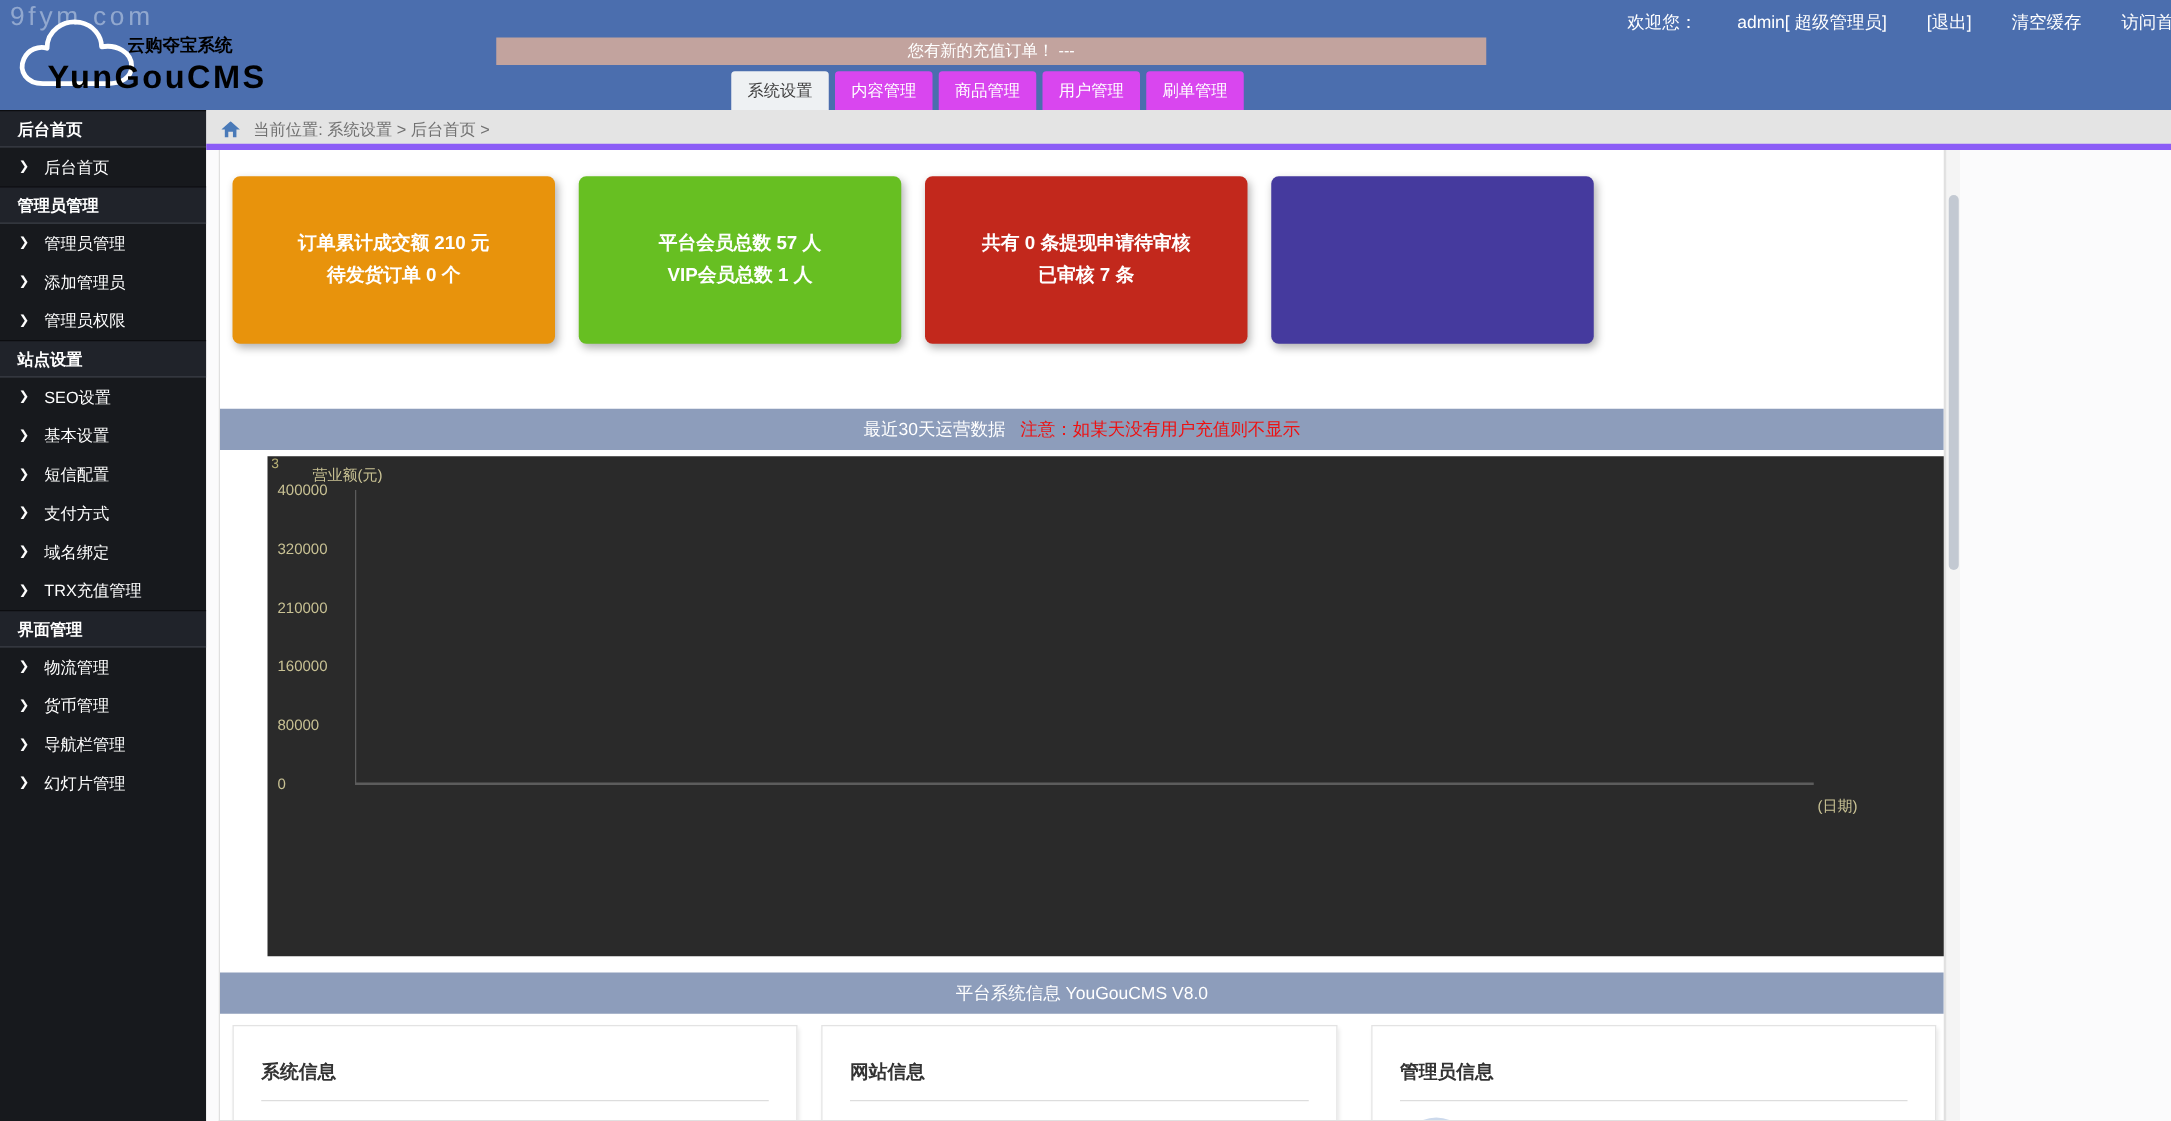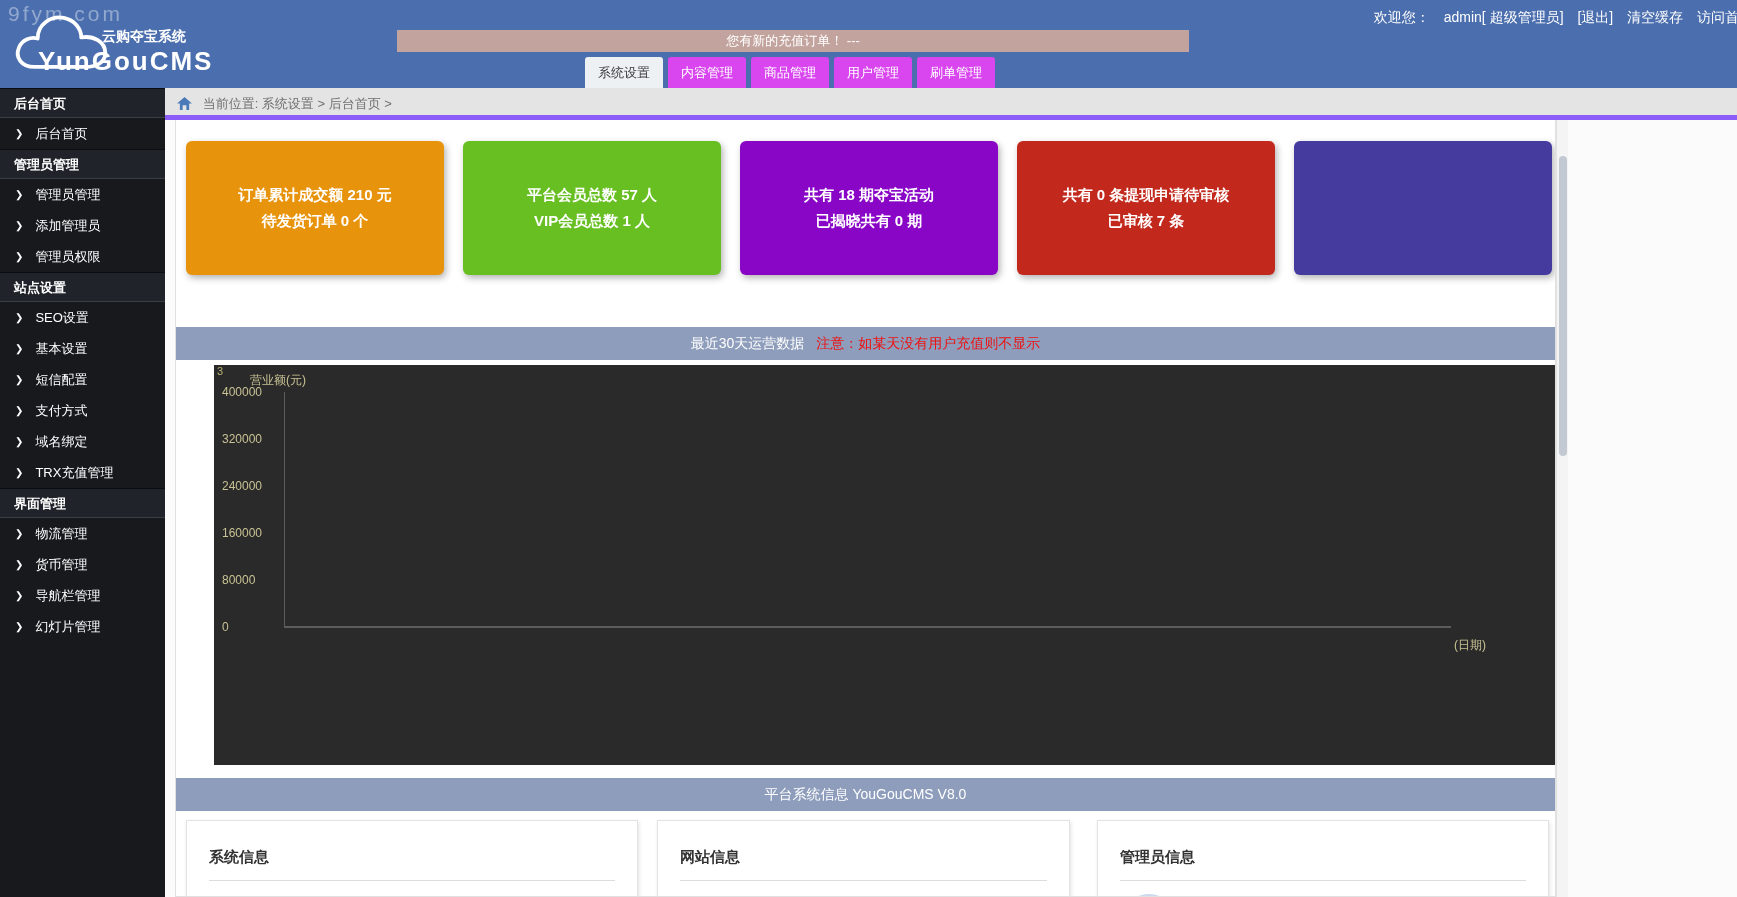--- a/index.html
+++ b/index.html
@@ -2,26 +2,26 @@
 <html><head>
 <meta charset="utf-8">
 <style>
   * { margin:0; padding:0; box-sizing:border-box; }
   html,body { width:1737px; height:897px; overflow:hidden; }
   body { position:relative; background:#fff; font-family:"Liberation Sans","DejaVu Sans",sans-serif; }
 
   
   .header { position:absolute; left:0; top:0; width:1737px; height:88px; background:#4b6eae; }
   .watermark { position:absolute; left:8px; top:2px; color:rgba(215,225,240,.5); font-size:21px; letter-spacing:3px; }
-  .logo { position:absolute; left:10px; top:6px; width:190px; height:78px; color:#ffffff; }
+  .logo { position:absolute; left:10px; top:6px; width:190px; height:78px; color:#000000; }
   .logo svg { position:absolute; left:0; top:2px; }
   .logo-sub { position:absolute; left:92px; top:22px; font-size:14px; font-weight:bold; white-space:nowrap; }
   .logo-title { position:absolute; left:28px; top:40px; font-size:26px; font-weight:bold; letter-spacing:2px; }
   .header-right { position:absolute; top:9px; right:-16px; color:#fff; font-size:14px; white-space:nowrap; }
-  .header-right span { margin-left:10px; }
+  .header-right span { margin-left:28px; }
   .hr-link { cursor:pointer; }
   .notif { position:absolute; left:397px; top:30px; width:792px; height:22px; background:#c2a39e;
            color:#fff; font-size:13px; text-align:center; line-height:22px; }
   .tabs { position:absolute; left:585px; bottom:0; display:flex; gap:5px; }
   .tab { height:31px; line-height:31px; padding:0 13px; background:#d946ef; color:#fff;
          font-size:13px; border-radius:3px 3px 0 0; cursor:pointer; }
   .tab.active { background:#eef1f3; color:#3d3d3d; }
 
   
   .sidebar { position:absolute; left:0; top:88px; width:165px; height:809px; background:#17191d; color:#fff; }
@@ -192,45 +192,41 @@
 
     <div class="stat-row">
       <div class="stat-card" style="background: rgb(232, 147, 12);">
         <div>订单累计成交额 210 元</div>
         <div>待发货订单 0 个</div>
       </div>
       <div class="stat-card" style="background: rgb(103, 191, 34);">
         <div>平台会员总数 57 人</div>
         <div>VIP会员总数 1 人</div>
       </div>
-      <div class="stat-card" style="background: rgb(138, 6, 198);">
-        <div>共有 18 期夺宝活动</div>
-        <div>已揭晓共有 0 期</div>
-      </div>
       <div class="stat-card" style="background: rgb(194, 40, 28);">
         <div>共有 0 条提现申请待审核</div>
         <div>已审核 7 条</div>
       </div>
       <div class="stat-card" style="background: rgb(69, 58, 158);">
         <div></div>
         <div></div>
       </div>
     </div>
 
     <div class="section-bar bar1">
       <span>最近30天运营数据</span>
       <span class="bar-note">注意：如某天没有用户充值则不显示</span>
     </div>
 
     <div class="chart">
       <span class="chart-corner">3</span>
       <span class="chart-ylabel">营业额(元)</span>
       <span class="tick t0">400000</span>
       <span class="tick t1">320000</span>
-      <span class="tick t2">240000</span>
+      <span class="tick t2">210000</span>
       <span class="tick t3">160000</span>
       <span class="tick t4">80000</span>
       <span class="tick t5">0</span>
       <div class="axis-v"></div>
       <div class="axis-h"></div>
       <span class="chart-xlabel">(日期)</span>
     </div>
 
     <div class="section-bar bar2">
       <span>平台系统信息 YouGouCMS V8.0</span>

